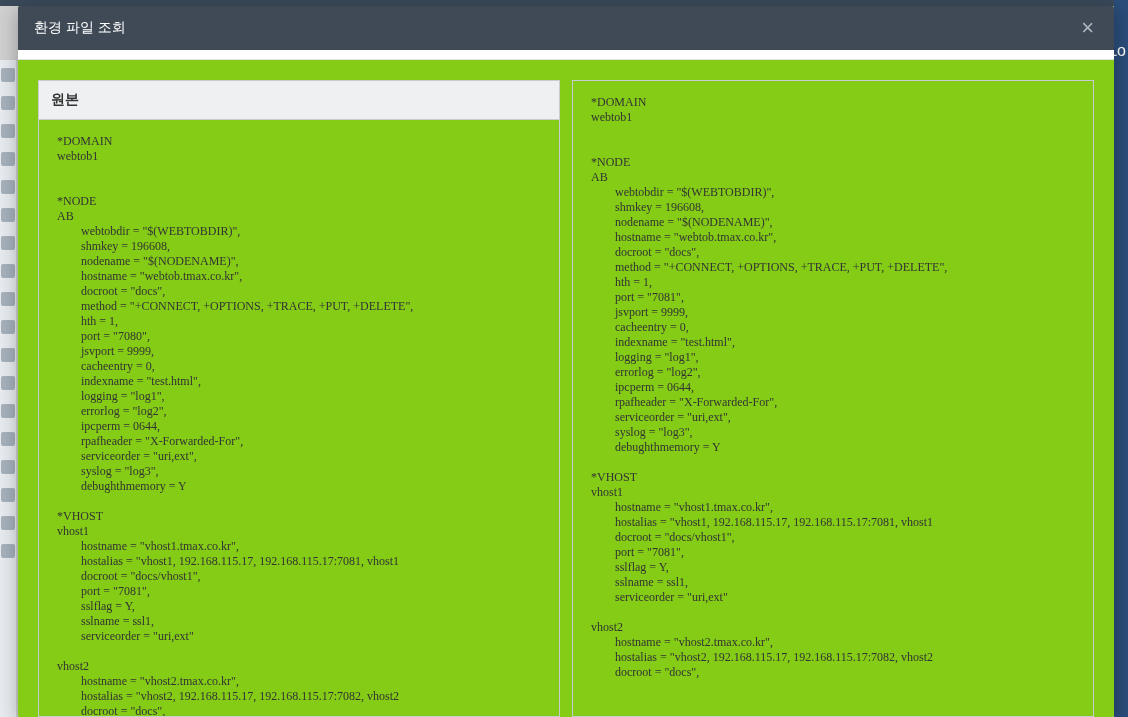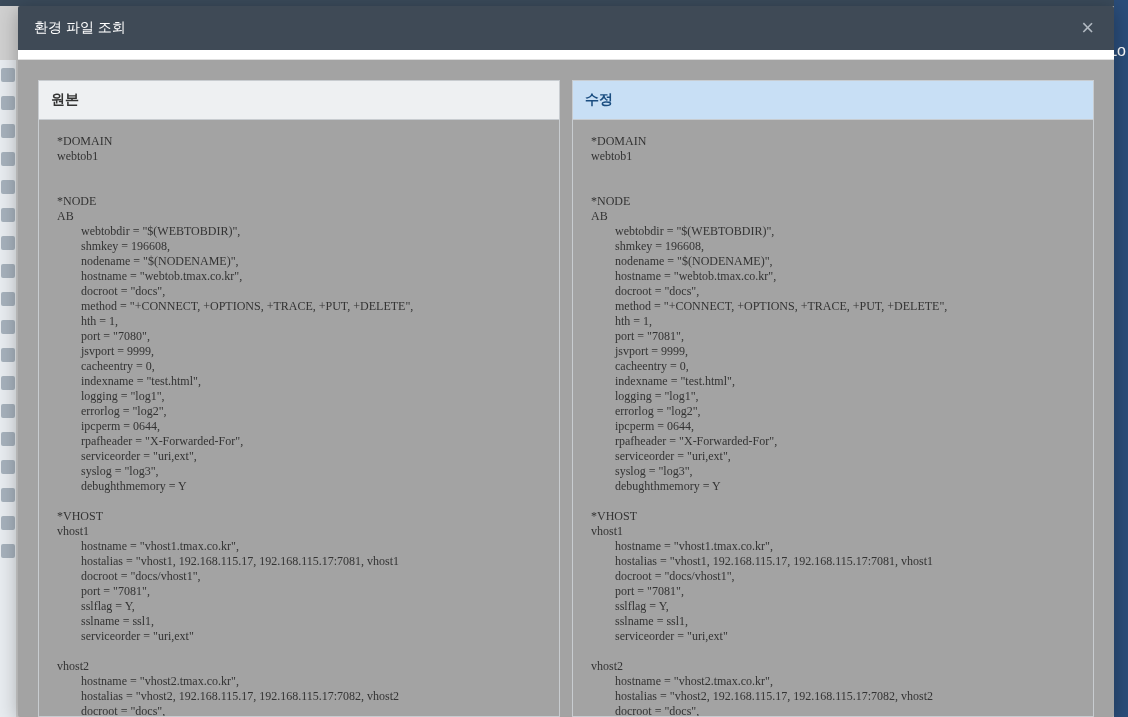--- a/index.html
+++ b/index.html
@@ -66,21 +66,21 @@
       right: 0;
       height: 6px;
       background: #3a4a5a;
     }
     .modal {
       position: absolute;
       left: 18px;
       top: 6px;
       width: 1096px;
       height: 711px;
-      background: #a3a3a3;
+      background: #84cc16;
       box-shadow: 0 4px 20px rgba(0,0,0,0.3);
       display: flex;
       flex-direction: column;
       border-radius: 2px;
       overflow: hidden;
     }
     .modal-header {
       background: #3f4a56;
       color: #fff;
       padding: 10px 16px;
@@ -217,21 +217,20 @@
         sslflag = Y,
         sslname = ssl1,
         serviceorder = "uri,ext"
 
 vhost2
         hostname = "vhost2.tmax.co.kr",
         hostalias = "vhost2, 192.168.115.17, 192.168.115.17:7082, vhost2
         docroot = "docs",</div>
     </div>
     <div class="panel">
-      <div class="panel-header modified">수정</div>
       <div class="panel-content">*DOMAIN
 webtob1
 
 
 *NODE
 AB
         webtobdir = "$(WEBTOBDIR)",
         shmkey = 196608,
         nodename = "$(NODENAME)",
         hostname = "webtob.tmax.co.kr",

